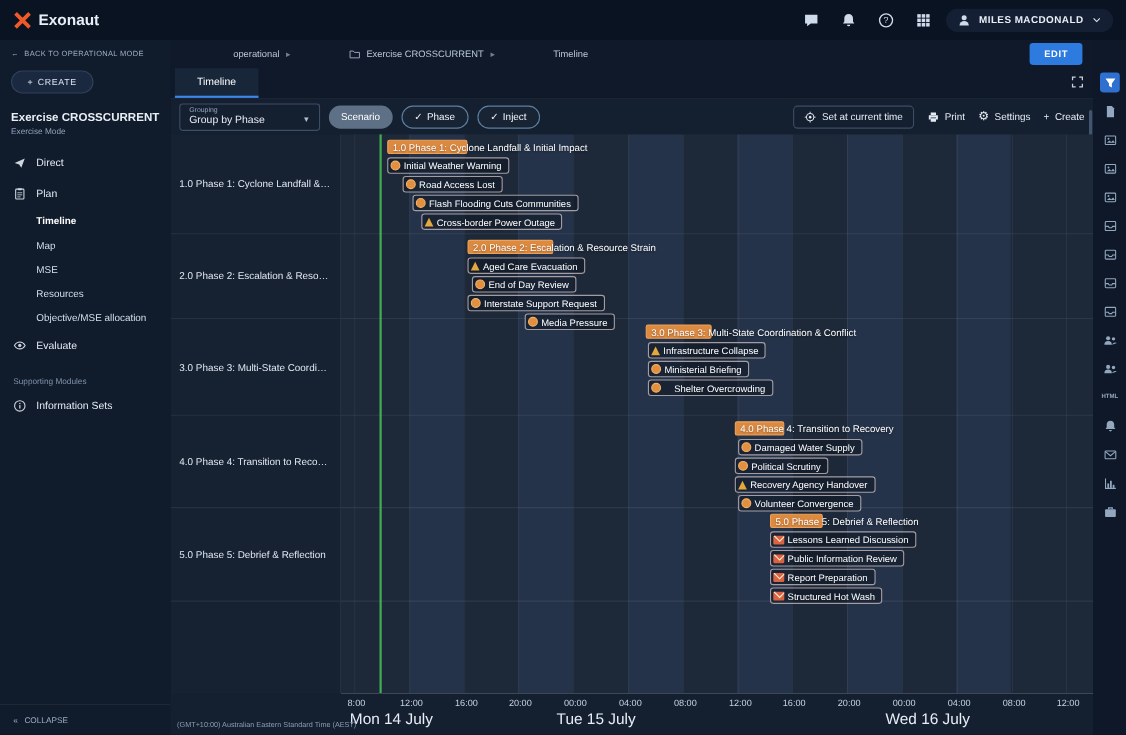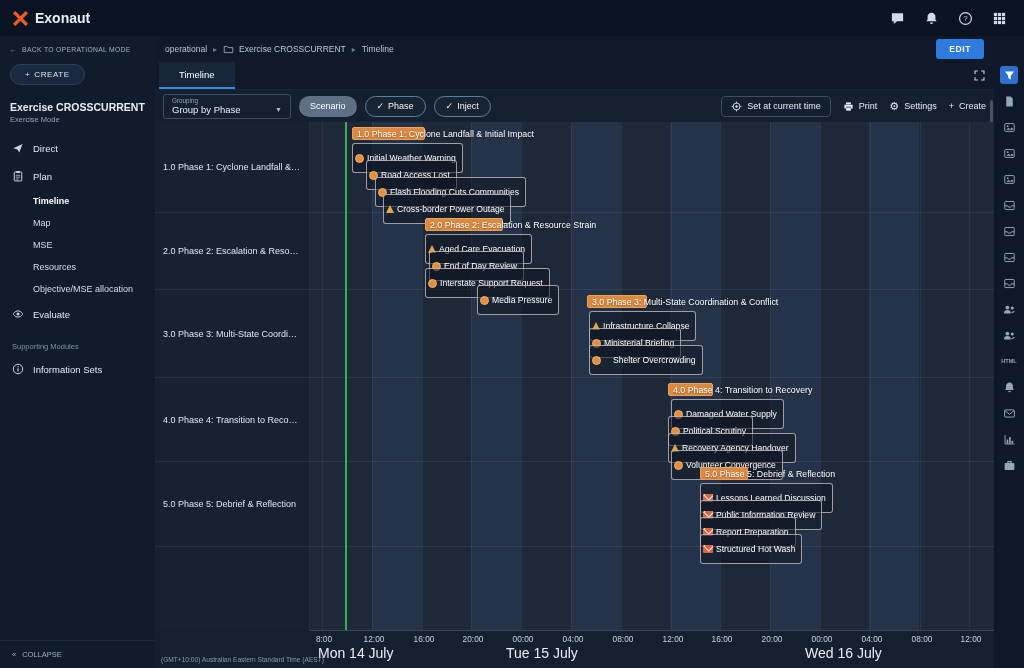--- a/index.html
+++ b/index.html
@@ -35,21 +35,21 @@
   .subnav-item.active{color:#ffffff;font-weight:bold;}
   .section-label{padding:14px 12px 4px;font-size:7.5px;color:#7f93ab;}
   .collapse{margin-top:auto;padding:9px 12px;font-size:7.5px;color:#9db0c6;
     border-top:1px solid rgba(255,255,255,.06);display:flex;gap:6px;align-items:center;cursor:pointer;}
 
   
   .main{position:absolute;top:36px;left:155px;right:30px;bottom:0;background:#141f30;
     display:flex;flex-direction:column;}
   .breadcrumb-bar{height:26px;display:flex;align-items:center;padding:0 10px;background:#0f1929;
     font-size:8.5px;color:#b9c7d8;gap:6px;flex:0 0 auto;}
-  .crumb{display:flex;align-items:center;gap:5px;cursor:pointer;}
+  .crumb{display:flex;align-items:center;gap:5px;cursor:pointer;margin-left:47px;}
   .crumb svg{width:11px;height:11px;fill:none;stroke:#9fb2c8;stroke-width:1.2;}
   .crumb-sep{color:#6f8096;font-size:8px;}
   .edit-btn{margin-left:auto;background:#2d7bdf;color:#fff;font-size:8.5px;font-weight:bold;
     letter-spacing:.6px;padding:5px 13px;border-radius:3px;cursor:pointer;}
   .tabbar{height:28px;background:#0f1929;display:flex;align-items:flex-end;padding:0 4px;
     position:relative;border-bottom:1px solid rgba(255,255,255,.05);flex:0 0 auto;}
   .tab{padding:7px 20px;font-size:9.5px;color:#fff;background:#18263a;
     border-bottom:2px solid #3b86e8;cursor:pointer;}
   .expand-btn{position:absolute;right:8px;top:6px;color:#c6d2e2;cursor:pointer;}
   .expand-btn svg{width:13px;height:13px;}
@@ -83,21 +83,21 @@
   .band{position:absolute;top:0;bottom:0;background:#1d2939;}
   .band.light{background:#25334a;}
   .vline{position:absolute;top:0;bottom:0;width:1px;background:rgba(255,255,255,.05);}
   .rows{position:absolute;inset:0;}
   .grid-row{position:relative;border-bottom:1px solid rgba(255,255,255,.07);padding-top:4px;}
   .grid-row.filler{border-bottom:none;}
   .tl-line{position:relative;height:17px;}
   .phase-bar{position:absolute;top:1px;height:13px;background:#dd8a41;border:1px solid #eda25c;border-radius:2px;cursor:pointer;}
   .phase-bar-text{position:absolute;top:2.5px;font-size:8.8px;color:#fff;white-space:nowrap;z-index:2;
     text-shadow:0 1px 2px rgba(0,0,0,.45);}
-  .inject-pill{position:absolute;top:0;height:30px;display:inline-flex;align-items:center;gap:3px;
+  .inject-pill{position:absolute;top:0;height:15px;display:inline-flex;align-items:center;gap:3px;
     padding:0 6px 0 2px;border:1px solid rgba(240,222,222,.65);border-radius:3px;
     background:rgba(14,22,34,.55);font-size:8.6px;color:#fff;white-space:nowrap;cursor:pointer;}
   .now-line{position:absolute;top:0;bottom:0;width:2px;background:#3fae54;z-index:3;}
 
   .inj-icn{flex:0 0 auto;display:inline-block;}
   .inj-event{width:9px;height:9px;border-radius:50%;background:#e2903f;border:1px solid #f3b269;}
   .inj-warning{width:0;height:0;border-left:4.5px solid transparent;border-right:4.5px solid transparent;
     border-bottom:8px solid #e5a83c;}
   .inj-conflict{width:9px;height:9px;border-radius:50%;background:#e2903f;position:relative;overflow:hidden;}
   .inj-conflict::after{content:"";position:absolute;left:-1px;top:3.5px;width:12px;height:1.6px;
@@ -158,20 +158,30 @@
             <rect x="6.3" y="2" width="3.4" height="3.4"></rect>
             <rect x="10.6" y="2" width="3.4" height="3.4"></rect>
             <rect x="2" y="6.3" width="3.4" height="3.4"></rect>
             <rect x="6.3" y="6.3" width="3.4" height="3.4"></rect>
             <rect x="10.6" y="6.3" width="3.4" height="3.4"></rect>
             <rect x="2" y="10.6" width="3.4" height="3.4"></rect>
             <rect x="6.3" y="10.6" width="3.4" height="3.4"></rect>
             <rect x="10.6" y="10.6" width="3.4" height="3.4"></rect>
           </svg>
       </span>
+      <div class="user-chip">
+        <svg viewBox="0 0 16 16">
+            <circle cx="8" cy="5.2" r="2.8"></circle>
+            <path d="M2.8 13.8a5.2 5.2 0 0 1 10.4 0z"></path>
+          </svg>
+        <span>MILES MACDONALD</span>
+        <svg viewBox="0 0 16 16" style="width:10px;height:10px;">
+            <path d="M3.5 6l4.5 4.5L12.5 6" fill="none" stroke="currentColor" stroke-width="1.6"></path>
+          </svg>
+      </div>
     </div>
   </header>
 
   <aside class="sidebar">
     <div class="back-link">
       <span>←</span>
       <span>BACK TO OPERATIONAL MODE</span>
     </div>
     <div class="create-btn">
       <span>+</span>

